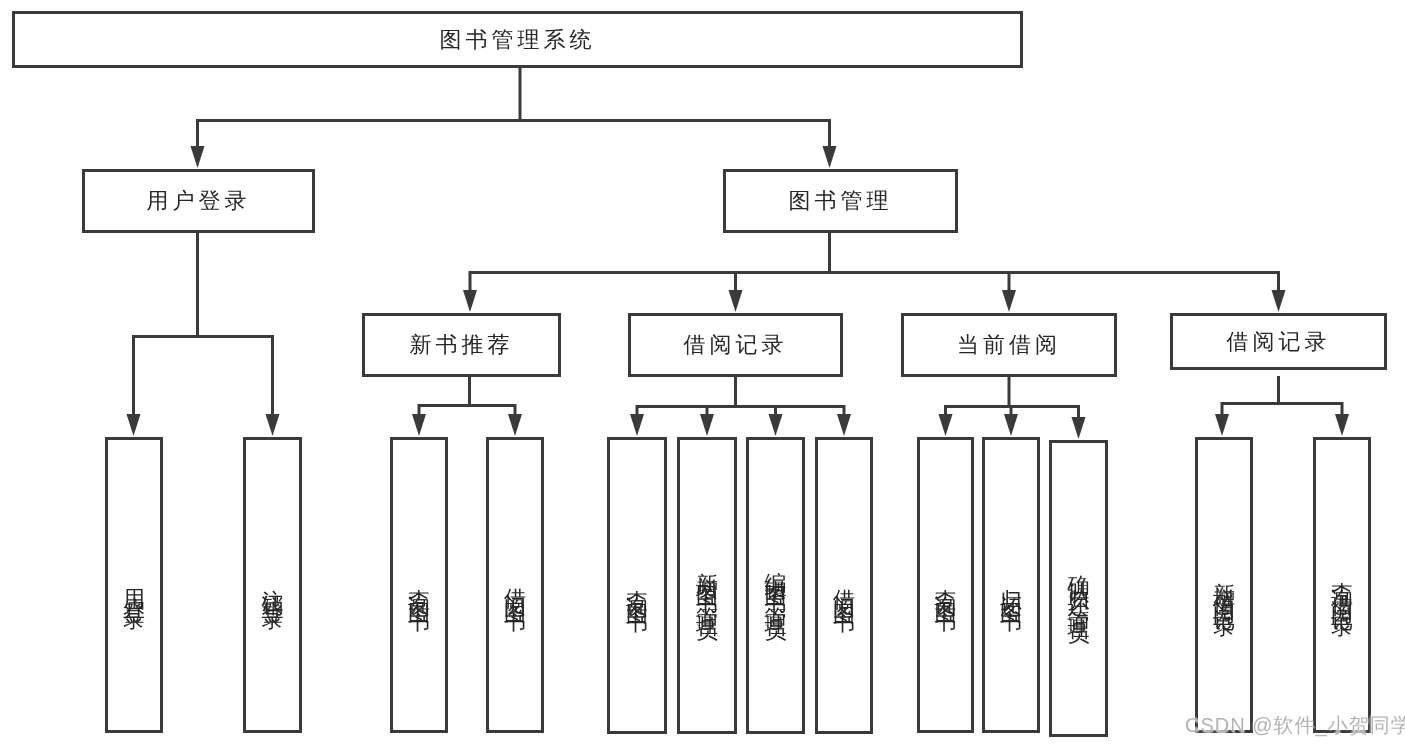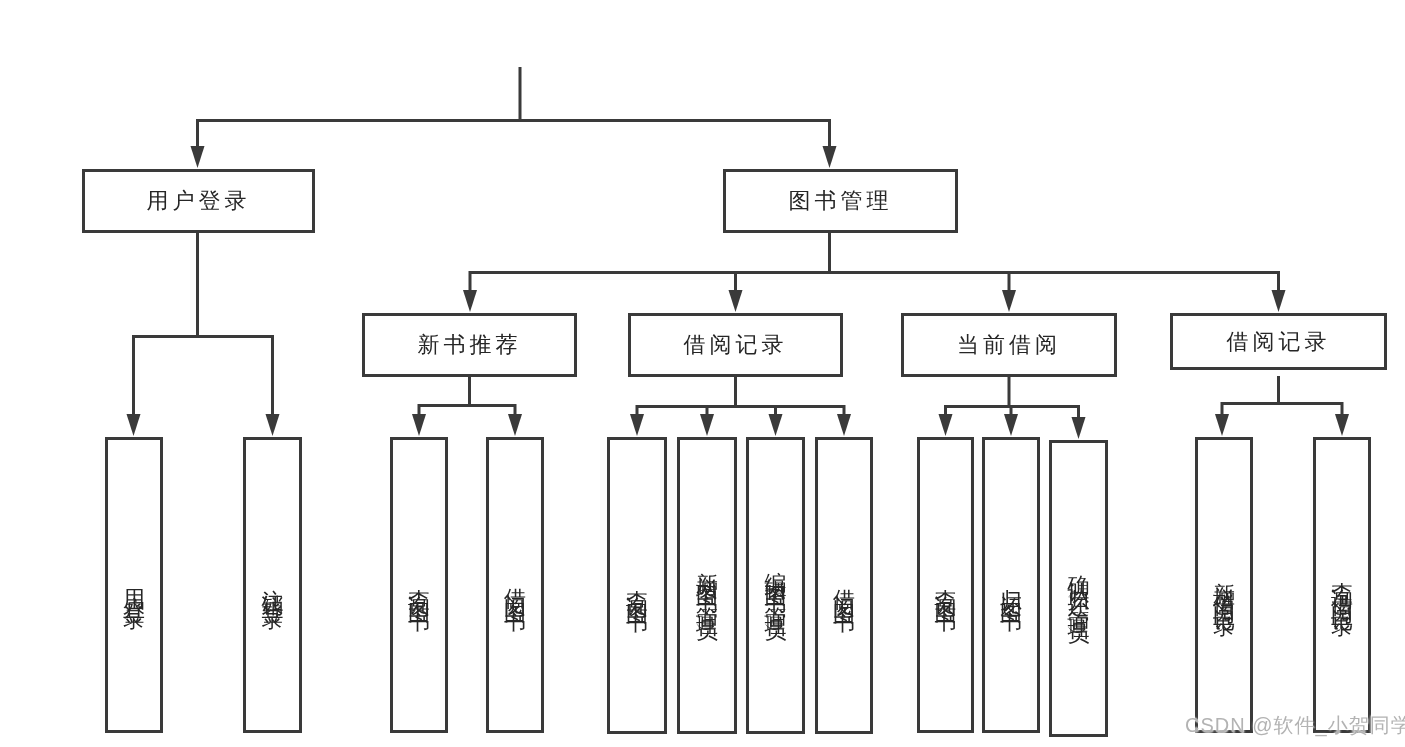--- a/index.html
+++ b/index.html
@@ -54,29 +54,32 @@
     <polygon points="700,414 714,414 707,436"></polygon>
     <polygon points="768.5,414 782.5,414 775.5,436"></polygon>
     <polygon points="837,414 851,414 844,436"></polygon>
     <polygon points="938.5,414 952.5,414 945.5,436"></polygon>
     <polygon points="1004,414 1018,414 1011,436"></polygon>
     <polygon points="1071.5,417 1085.5,417 1078.5,439"></polygon>
     <polygon points="1215,414 1229,414 1222,436"></polygon>
     <polygon points="1335,414 1349,414 1342,436"></polygon>
   </svg>
 
+  <div class="box h-box" style="left:12px;top:11px;width:1011px;height:57px">
+    <span>图书管理系统</span>
+  </div>
 
   <div class="box h-box" style="left:82px;top:169px;width:233px;height:64px">
     <span>用户登录</span>
   </div>
   <div class="box h-box" style="left:723px;top:169px;width:235px;height:64px">
     <span>图书管理</span>
   </div>
 
-  <div class="box h-box" style="left:362px;top:313px;width:215px;height:64px">
+  <div class="box h-box" style="left:362px;top:313px;width:199px;height:64px">
     <span>新书推荐</span>
   </div>
   <div class="box h-box" style="left:628px;top:313px;width:215px;height:64px">
     <span>借阅记录</span>
   </div>
   <div class="box h-box" style="left:901px;top:313px;width:216px;height:64px">
     <span>当前借阅</span>
   </div>
   <div class="box h-box" style="left:1170px;top:313px;width:217px;height:57px">
     <span>借阅记录</span>

